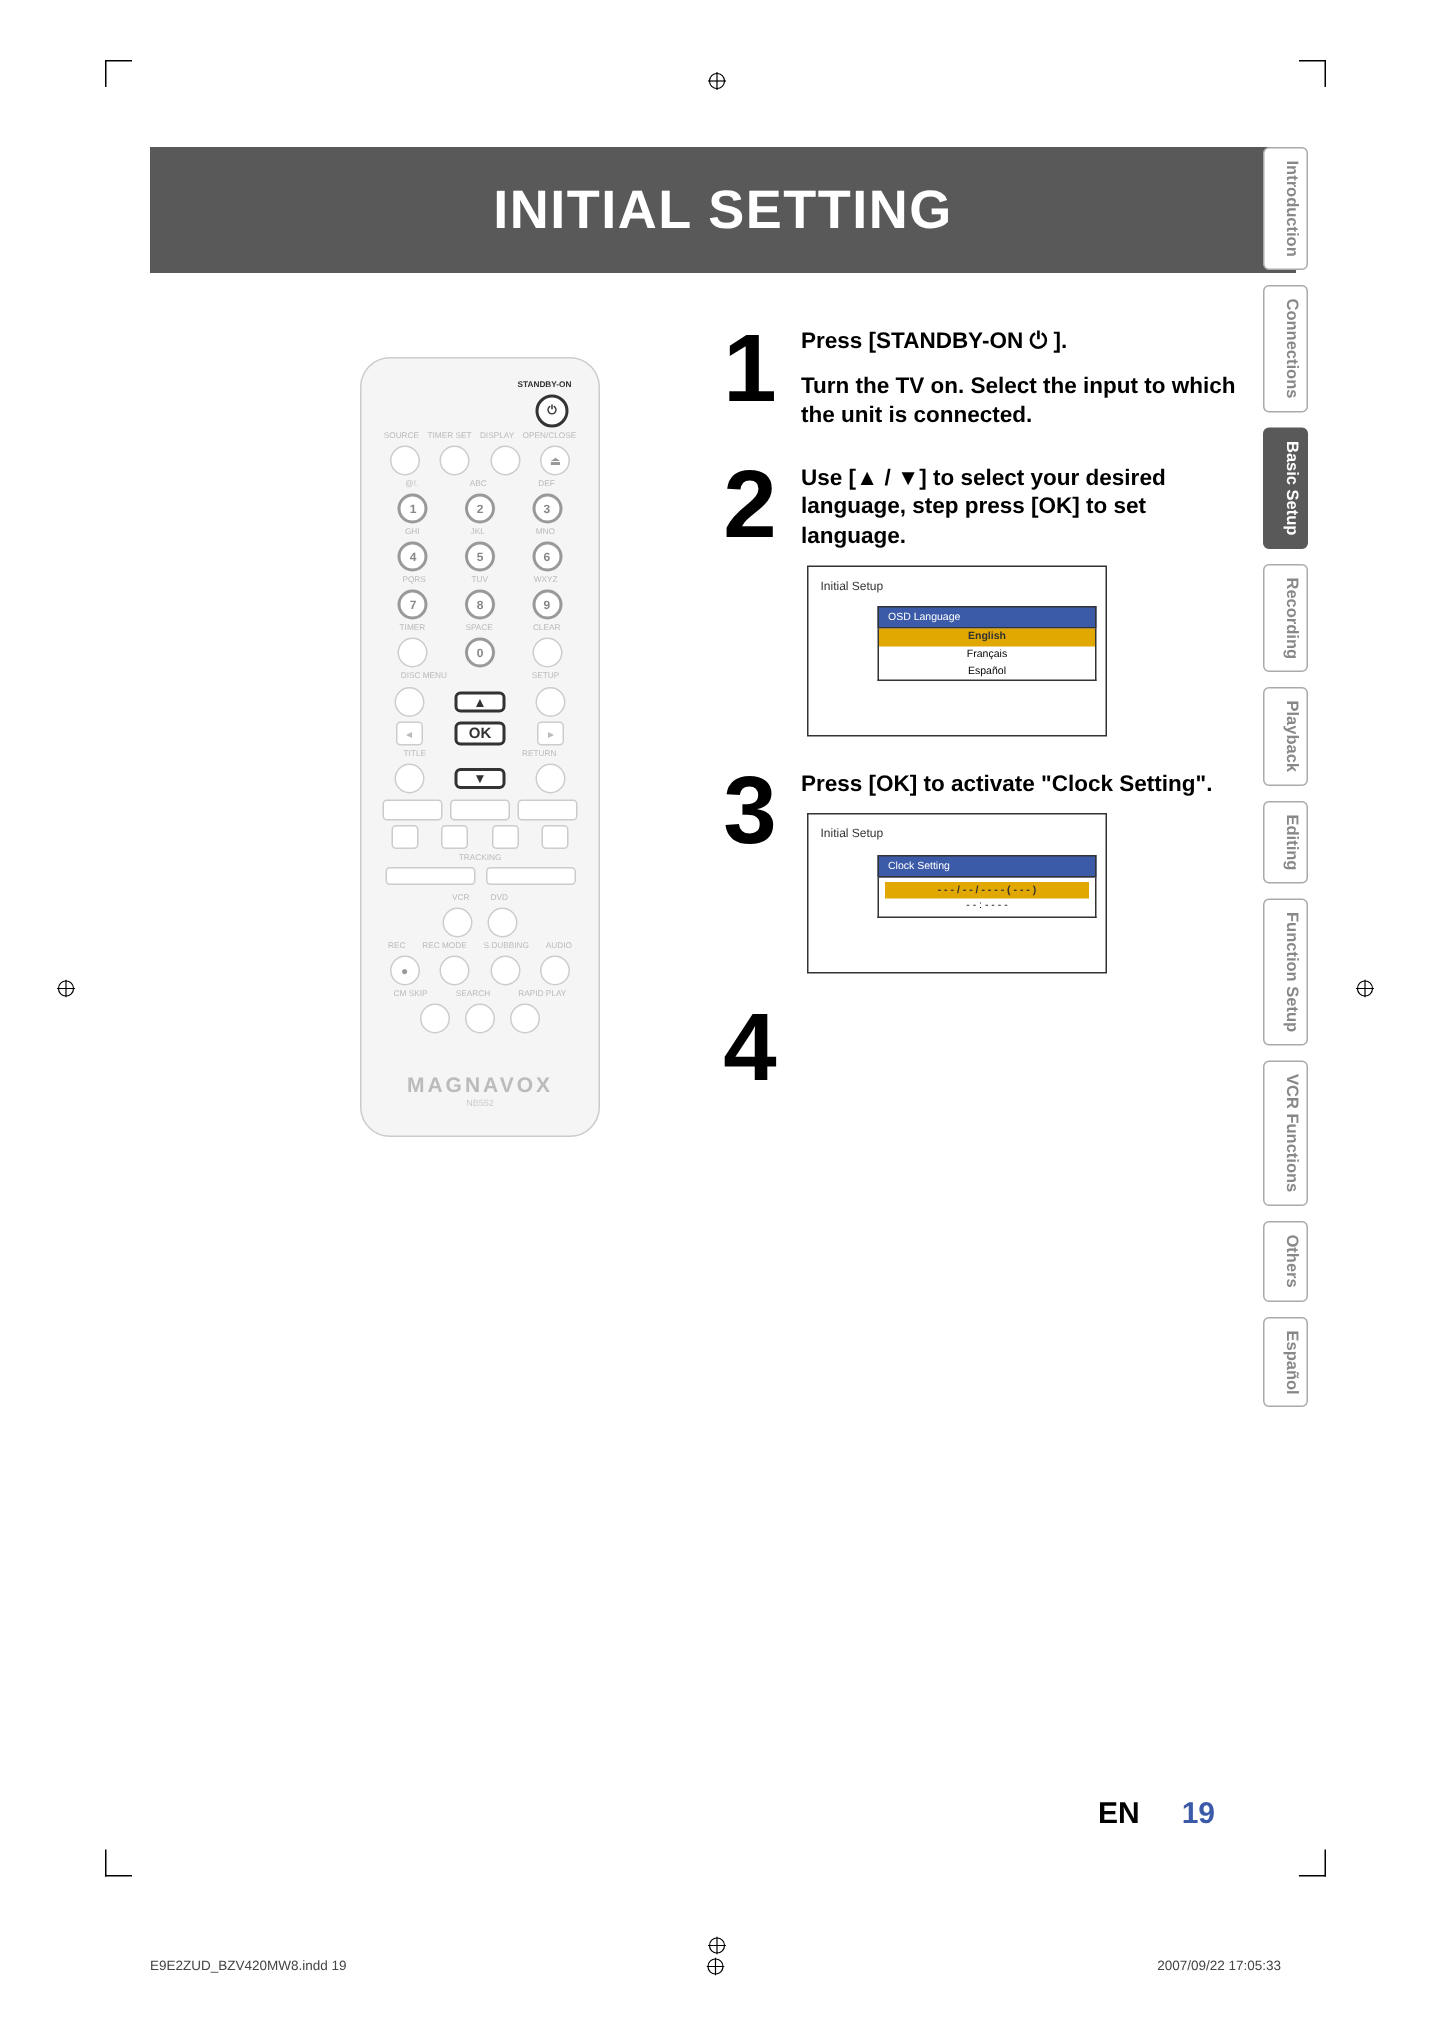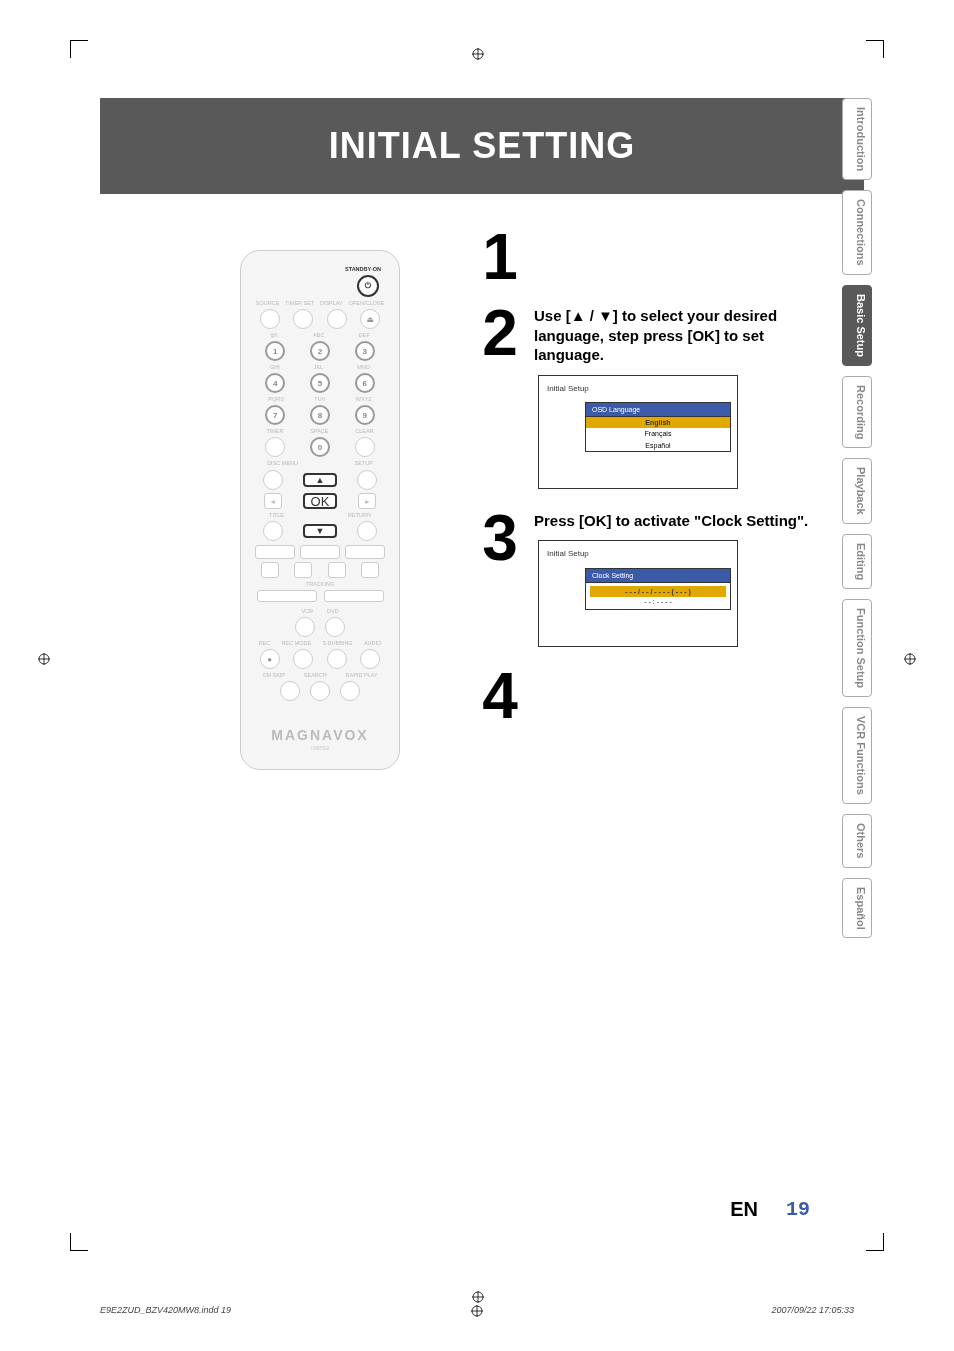--- a/index.html
+++ b/index.html
@@ -27,21 +27,21 @@
     position: absolute;
     top: 56px;
     left: 100px;
     right: 90px;
     bottom: 60px;
   }
 
   .banner {
     background: #595959;
     color: #fff;
-    height: 96px;
+    height: 84px;
     display: flex;
     align-items: center;
     justify-content: center;
     font-size: 36px;
     font-weight: bold;
     letter-spacing: 1px;
     margin-top: 42px;
   }
 
   .intro {
@@ -95,21 +95,21 @@
     color: #bbb;
     text-align: center;
   }
   .remote .row { display:flex; justify-content:space-around; align-items:center; margin: 3px 0; }
   .rbtn { width:20px; height:20px; border-radius:50%; background:#fff; border:1px solid #ccc; display:flex; align-items:center; justify-content:center; font-size:8px; color:#999; }
   .rbtn.num { border:2px solid #999; color:#888; font-weight:bold; }
   .rbtn.power { width:22px; height:22px; border:2px solid #333; color:#333; font-weight:bold; }
   .lbl { font-size:5.5px; color:#bbb; margin:1px 0; }
   .navblock { margin:4px 0; }
   .arrow-btn { width:34px; height:14px; border:2px solid #333; border-radius:4px; background:#fff; display:flex; align-items:center; justify-content:center; font-size:9px; color:#333; }
-  .ok-btn { width:34px; height:16px; border:2px solid #333; border-radius:4px; background:#fff; display:flex; align-items:center; justify-content:center; font-size:13px; font-weight:normal; color:#333; }
+  .ok-btn { width:34px; height:16px; border:2px solid #333; border-radius:4px; background:#fff; display:flex; align-items:center; justify-content:center; font-size:10px; font-weight:bold; color:#333; }
   .sidearrow { width:18px; height:16px; border:1px solid #ccc; border-radius:3px; background:#fff; display:flex; align-items:center; justify-content:center; font-size:8px; color:#bbb; }
   .wide { width:40px; height:14px; border:1px solid #ccc; border-radius:3px; background:#fff; }
   .wider { width:60px; height:12px; border:1px solid #ccc; border-radius:3px; background:#fff; }
   .brand { font-size:14px; color:#bbb; letter-spacing:2px; margin-top:26px; font-weight:bold; }
   .model { font-size:6px; color:#ccc; margin-top:2px; }
 
   
   .steps-col { flex: 1; margin-right: 40px; }
   .step { display:flex; gap:10px; margin-bottom: 22px; }
   .step-num { font-size:64px; font-weight:900; line-height:0.85; width:48px; text-align:center; }
@@ -132,32 +132,31 @@
 
   .footer {
     position:absolute;
     bottom: 70px;
     right: 54px;
     font-size: 20px;
     font-weight: bold;
     display:flex;
     gap: 28px;
   }
-  .footer-num { color:#3b5aa8;font-family:Liberation Mono, monospace; }
+  .footer-num { color:#3b5aa8; }
 
   .printline {
     position:absolute;
     bottom: 36px;
     left: 100px;
     right: 100px;
     font-size: 9px;
     color: #444;
     display:flex;
     justify-content:space-between;
-    font-style:italic;
   }
   .printline .mid { position:absolute; left:50%; transform:translateX(-50%); }
 </style>
 </head>
 <body>
 
 <div class="crop crop-top">
     <svg viewBox="0 0 12 12">
       <circle cx="6" cy="6" r="5" fill="none" stroke="#000" stroke-width="0.8"></circle>
       <line x1="6" y1="0" x2="6" y2="12" stroke="#000" stroke-width="0.8"></line>
@@ -342,20 +341,24 @@
             <div class="rbtn"></div>
           </div>
         <div class="brand">MAGNAVOX</div>
         <div class="model">NB552</div>
       </div>
     </div>
 
     <div class="steps-col">
       <div class="step">
         <div class="step-num">1</div>
+        <div class="step-body">
+          <div class="lead">Press [STANDBY-ON ⏻ ].</div>
+          <div class="lead" style="margin-top:10px;">Turn the TV on. Select the input to which the unit is connected.</div>
+        </div>
       </div>
 
       <div class="step">
         <div class="step-num">2</div>
         <div class="step-body">
           <div class="lead">Use [▲ / ▼] to select your desired language, step press [OK] to set language.</div>
           <div class="osd">
             <div class="osd-title">Initial Setup</div>
             <div class="osd-box">
               <div class="osd-heading">OSD Language</div>

